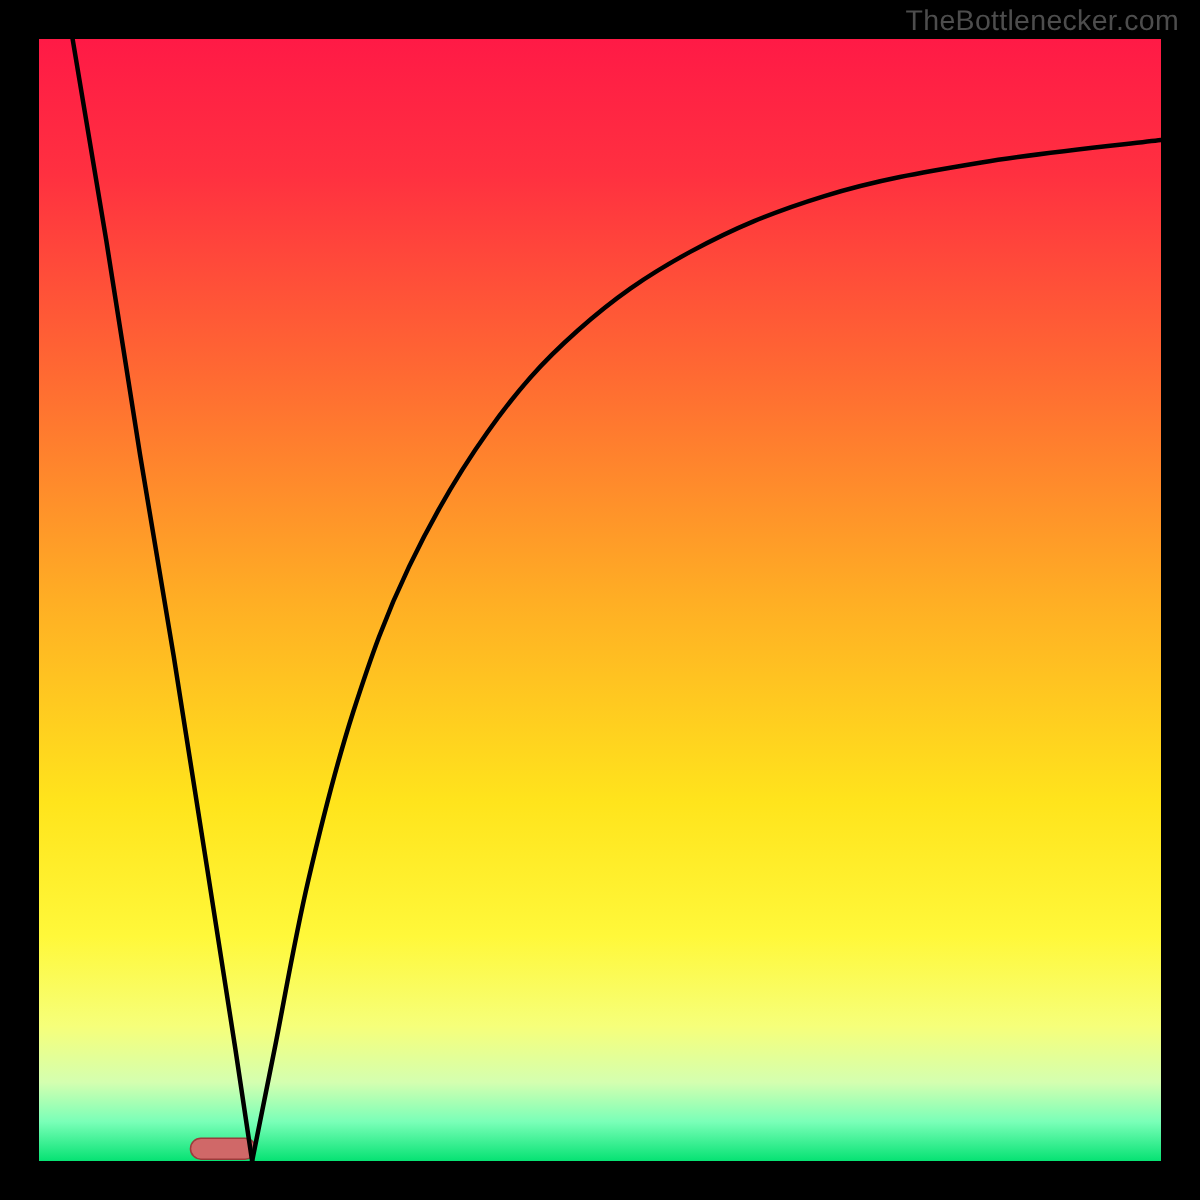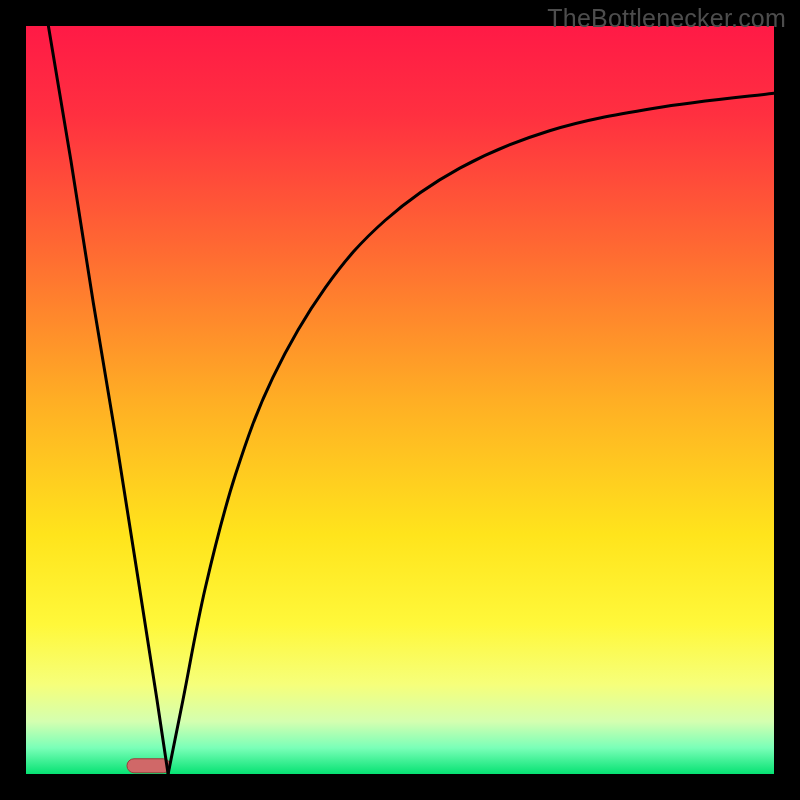--- a/index.html
+++ b/index.html
@@ -23,21 +23,21 @@
     top: 26px;
     width: 748px;
     height: 748px;
     overflow: hidden;
   }
   .watermark {
     position: absolute;
     top: 4px;
     right: 14px;
     color: #4d4d4d;
-    font-size: 25px;
+    font-size: 19px;
     font-weight: 400;
     letter-spacing: 0.2px;
     user-select: none;
   }
 </style>
 </head>
 <body>
 
 <div class="frame">
   <div class="plot">

